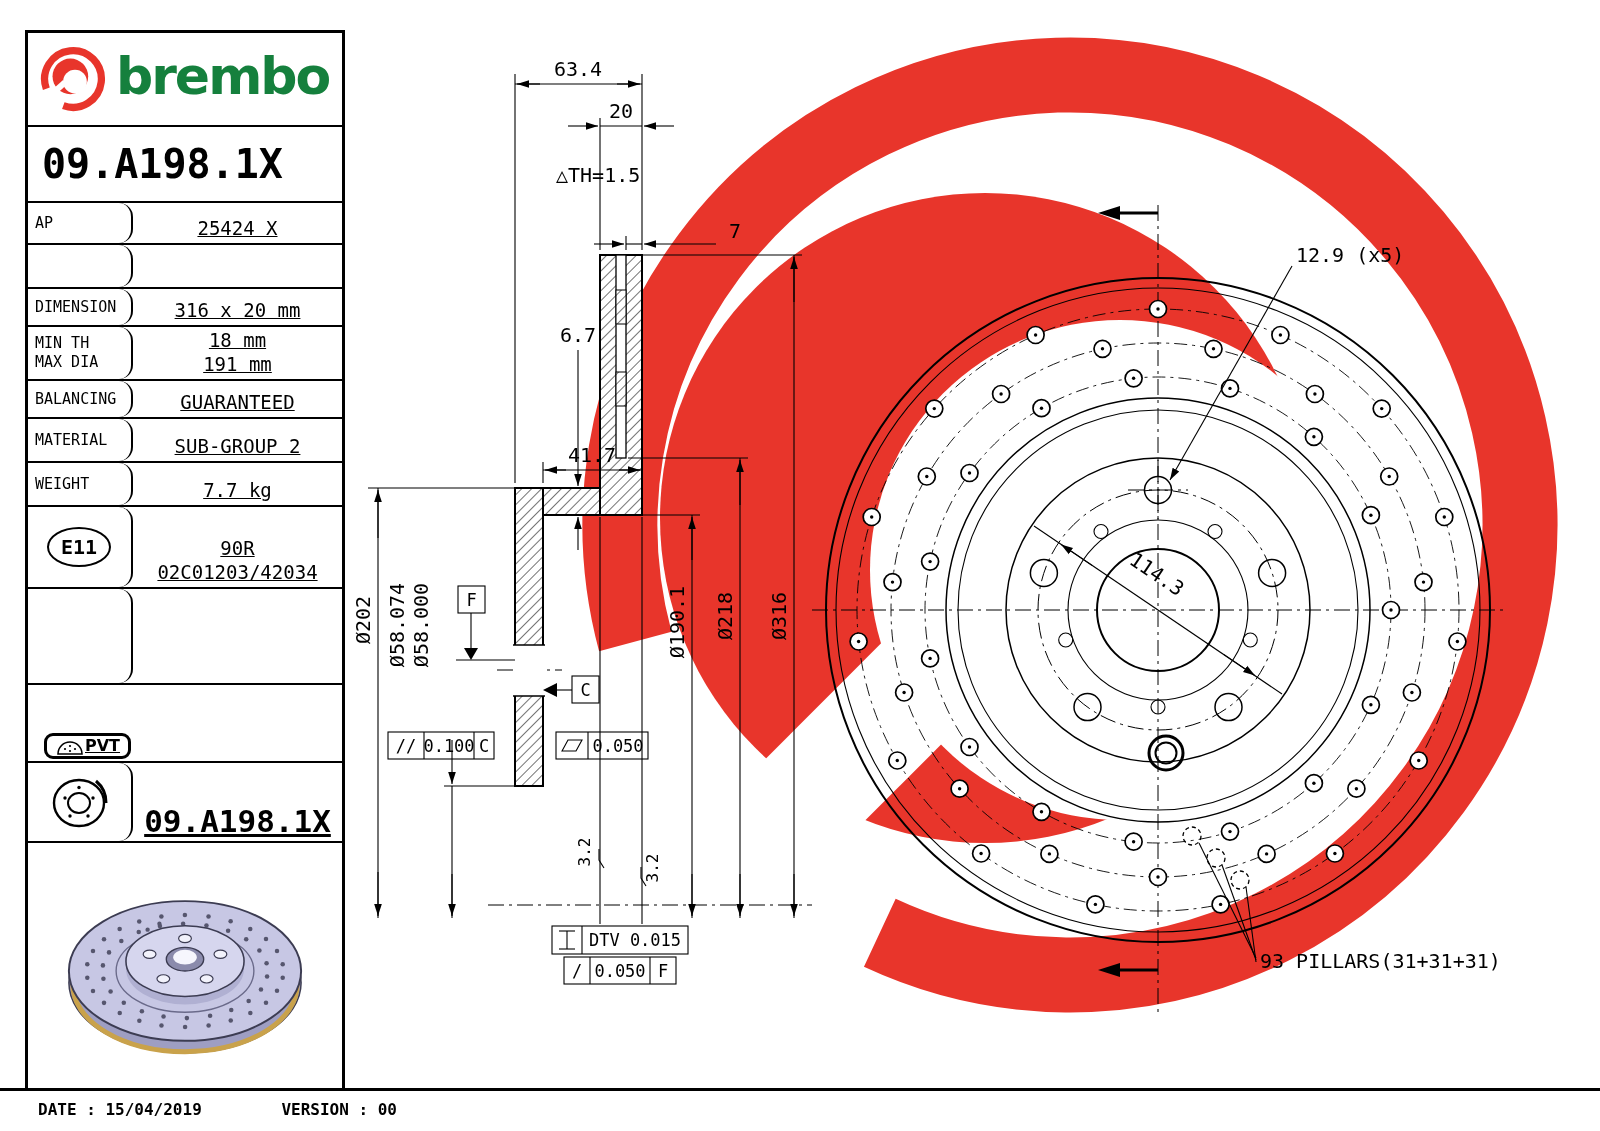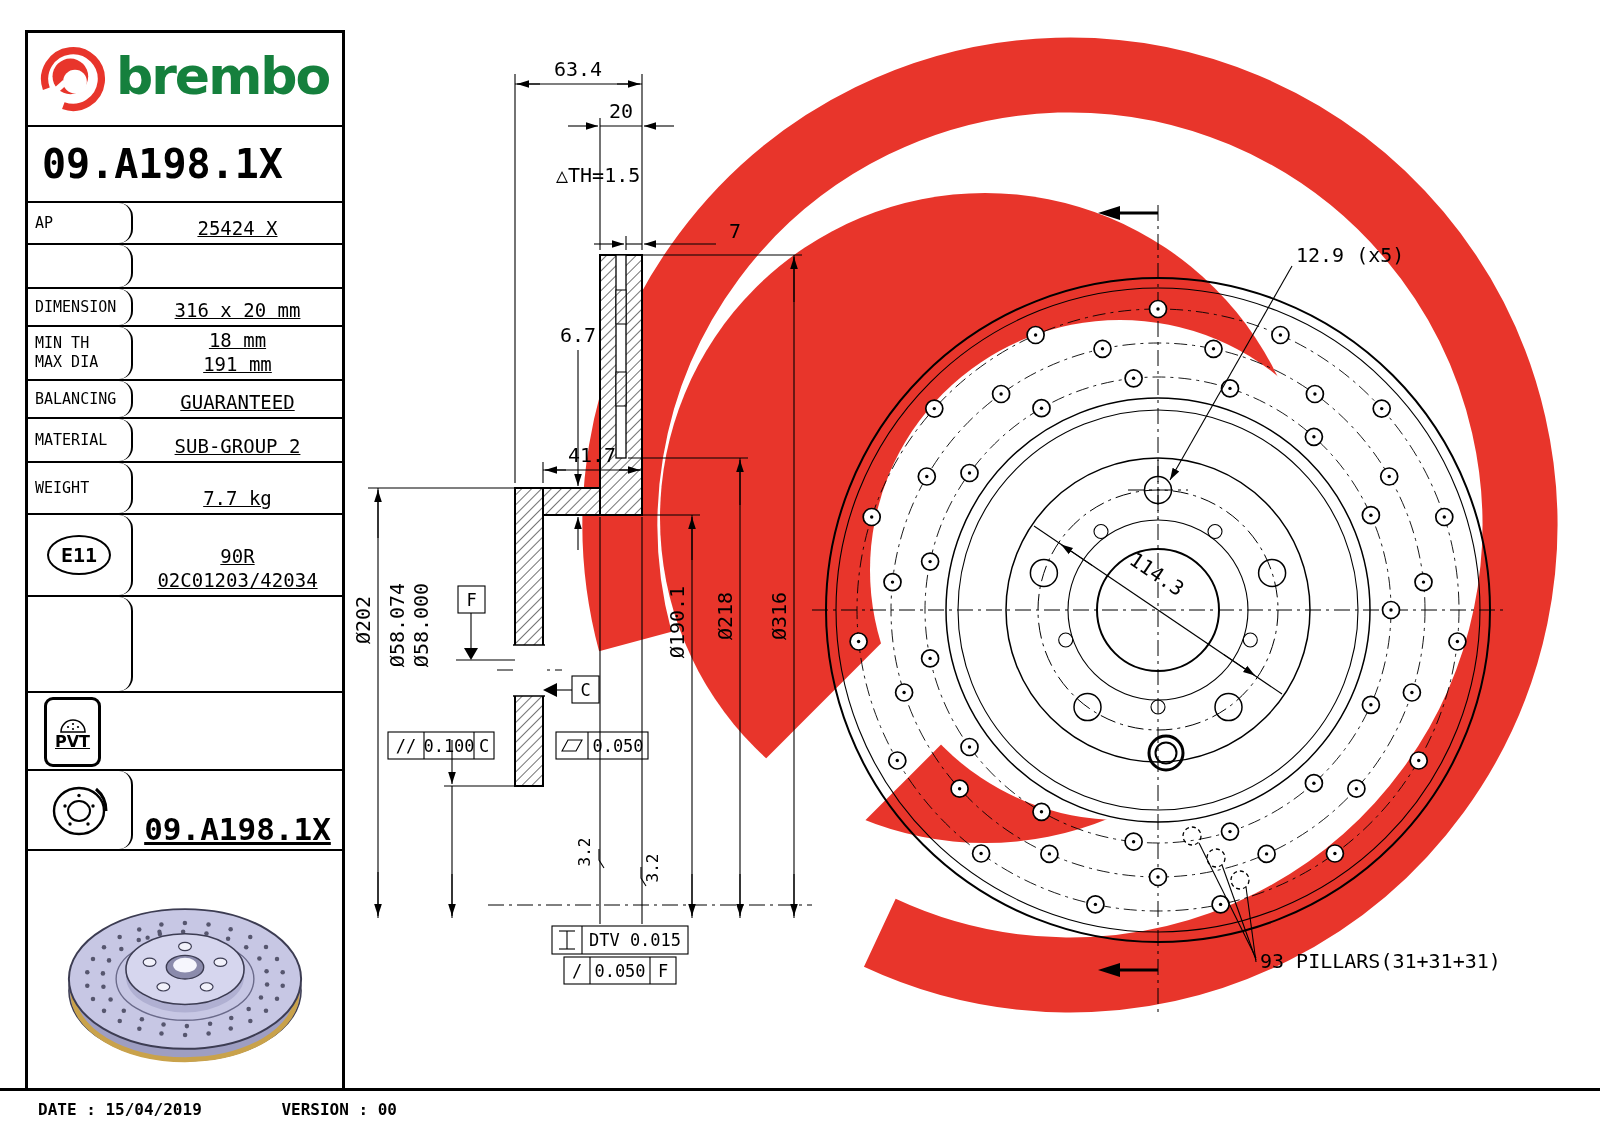--- a/index.html
+++ b/index.html
@@ -38,29 +38,29 @@
   .logo-row{height:94px;align-items:center;padding-left:12px;gap:10px;}
   .brand{font-family:"DejaVu Sans","Liberation Sans",sans-serif;font-size:52px;font-weight:800;
          letter-spacing:-2px;color:#15803d;line-height:1;padding-bottom:6px;}
   .pn-row{height:76px;align-items:center;padding-left:14px;font-size:40px;font-weight:700;}
   .ap-row{height:42px;}
   .empty1{height:44px;}
   .dim-row{height:38px;}
   .minmax-row{height:54px;}
   .bal-row{height:38px;}
   .mat-row{height:44px;}
-  .wt-row{height:52px;}
+  .wt-row{height:44px;}
   .e11-row{height:82px;}
   .empty2{height:96px;}
   .badges-row{height:78px;}
   .discnum-row{height:80px;}
   .emark{border:2px solid #000;border-radius:50%;padding:6px 12px;font-size:20px;font-weight:700;}
   .hcbadge{border:3px solid #000;border-radius:9px;padding:4px 9px;font-size:30px;font-weight:800;
            font-family:"DejaVu Sans","Liberation Sans",sans-serif;}
-  .pvtbadge{border:3px solid #000;border-radius:9px;padding:14px 8px;display:flex;flex-direction:column;
+  .pvtbadge{border:3px solid #000;border-radius:9px;padding:0 8px;display:flex;flex-direction:row;
             align-items:center;line-height:1;}
   .pvtbadge .pvtlab{font-size:16px;font-weight:800;font-family:"DejaVu Sans","Liberation Sans",sans-serif;}
   .rcell.leftal{align-items:flex-start;padding-left:16px;}
   .pn2{font-size:31px;font-weight:700;}
   .image-row{justify-content:center;align-items:center;display:flex;padding:4px;}
 
   
   .footer{position:absolute;left:0;top:1088px;width:1600px;border-top:3px solid #000;
           background:transparent;z-index:3;padding:9px 0 0 38px;box-sizing:border-box;
           font-size:16px;font-weight:700;}

